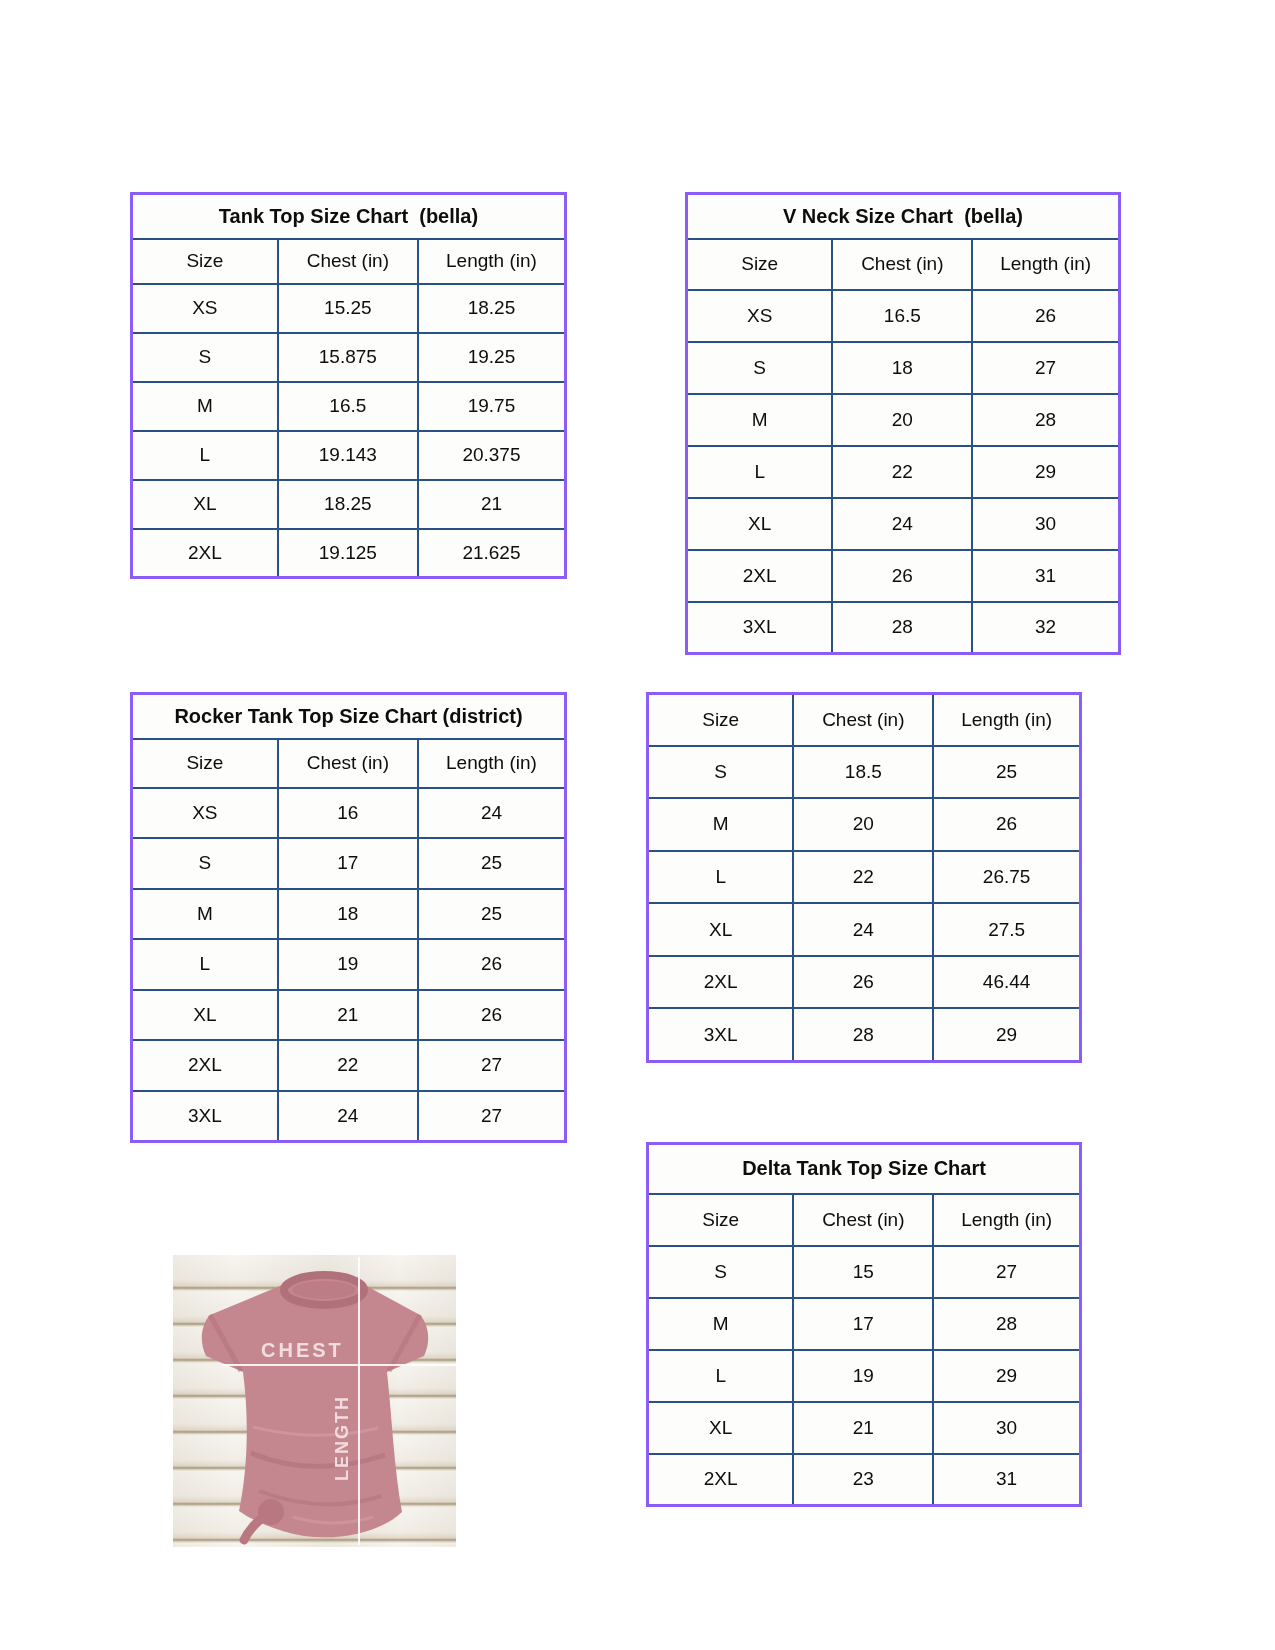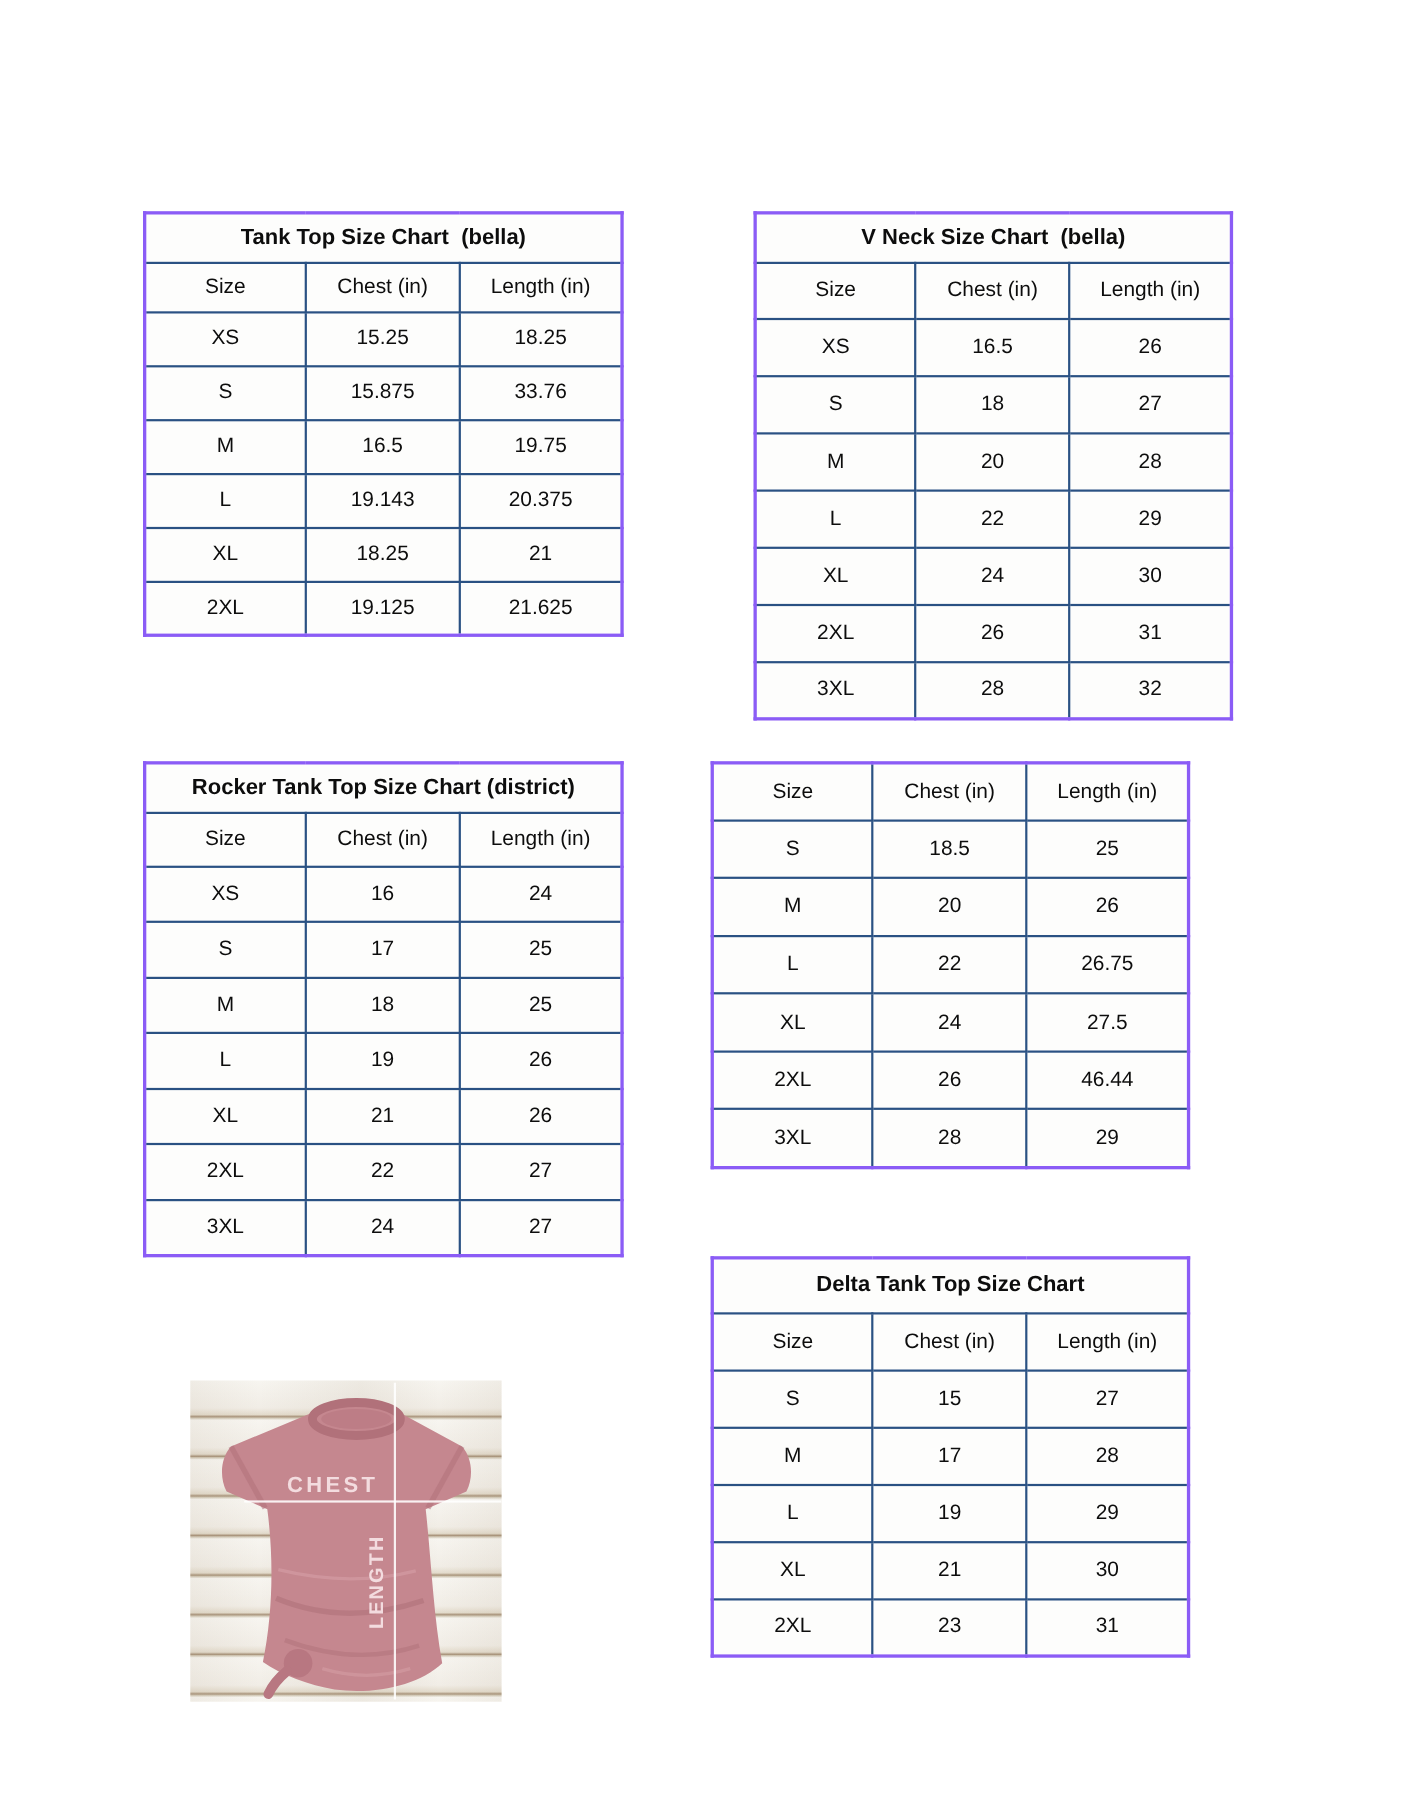--- a/index.html
+++ b/index.html
@@ -101,21 +101,21 @@
     </thead>
     <tbody>
         <tr>
           <td>XS</td>
           <td>15.25</td>
           <td>18.25</td>
         </tr>
         <tr>
           <td>S</td>
           <td>15.875</td>
-          <td>33.76</td>
+          <td>19.25</td>
         </tr>
         <tr>
           <td>M</td>
           <td>16.5</td>
           <td>19.75</td>
         </tr>
         <tr>
           <td>L</td>
           <td>19.143</td>
           <td>20.375</td>

